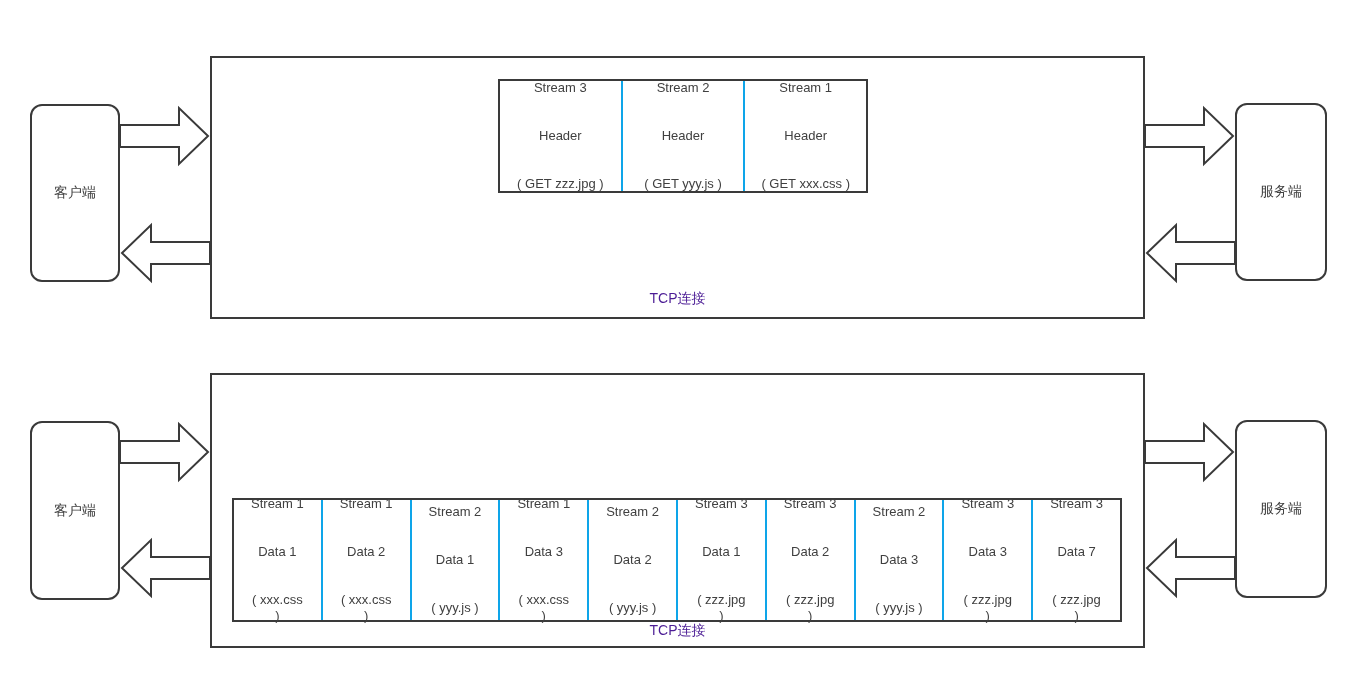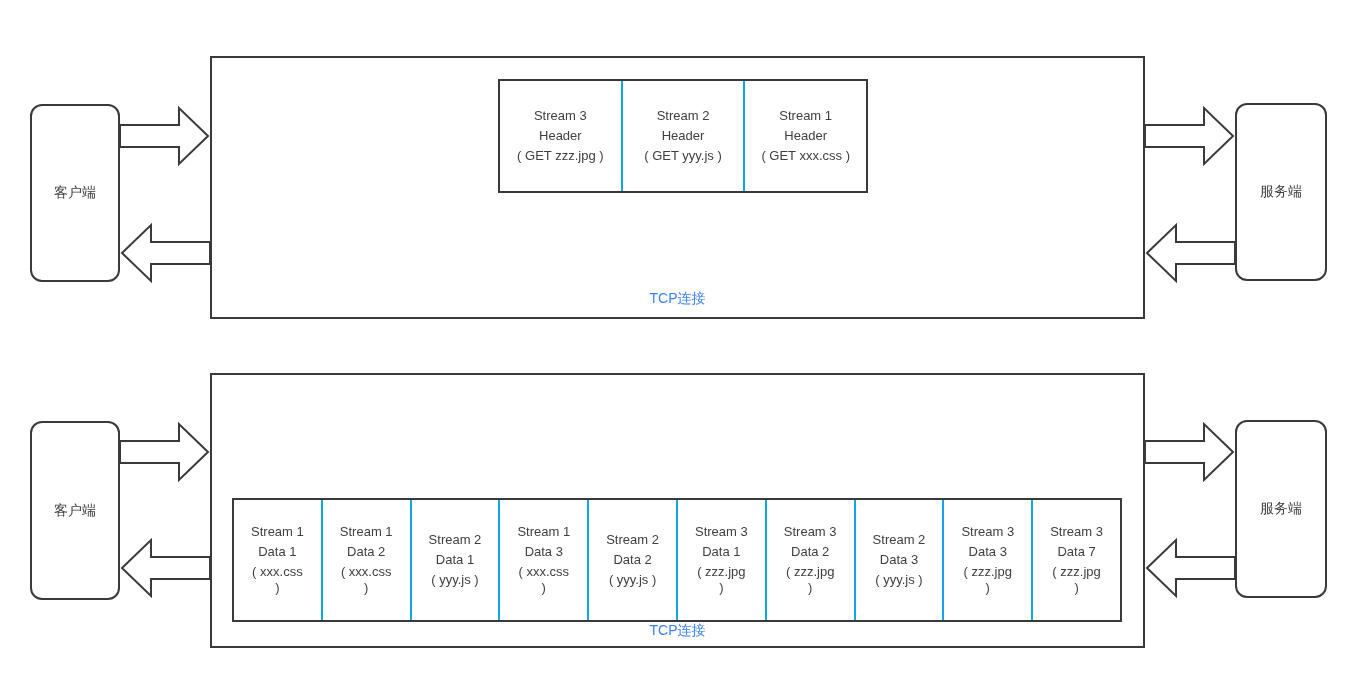--- a/index.html
+++ b/index.html
@@ -13,29 +13,29 @@
     border:2px solid #3a3a3a; border-radius:12px; background:#ffffff;
     display:flex; align-items:center; justify-content:center;
     font-size:14px; color:#404040;
   }
   .tcp-box {
     position:absolute; box-sizing:border-box;
     border:2px solid #3a3a3a; background:#ffffff;
   }
   .tcp-label {
     position:absolute; left:0; right:0; text-align:center;
-    font-size:14px; color:#3b82f6;
+    font-size:14px; color:#4c1d95;
   }
   .frames {
     position:absolute; box-sizing:border-box; display:flex;
     border:2px solid #3a3a3a; background:#ffffff;
   }
   .frame {
     flex:1 1 0; display:flex; flex-direction:column;
-    justify-content:center; align-items:center; gap:4px;
+    justify-content:center; align-items:center; gap:32px;
     text-align:center; font-size:13px; line-height:16px; color:#404040;
     min-width:0;
   }
   .frame + .frame { border-left:2px solid #0ea5e9; }
   .frame p { margin:0; }
   .frames-top .frame { padding:0 10px; }
   .frames-bottom .frame { padding:0 16px; }
   .arrow { position:absolute; }
 </style>
 </head>

